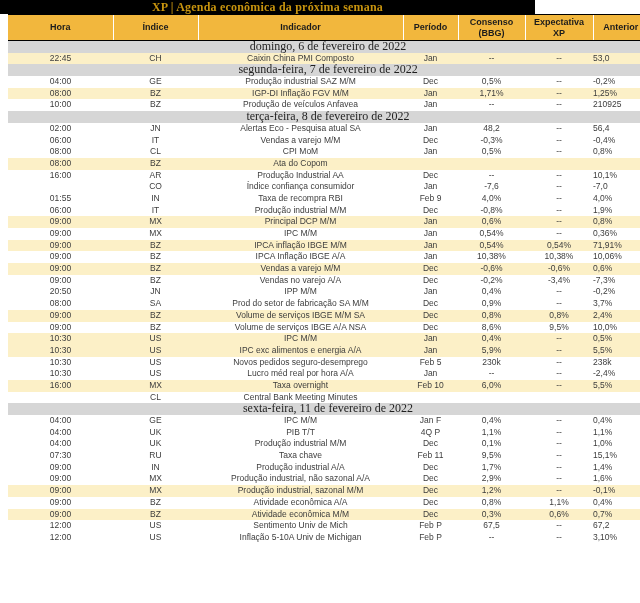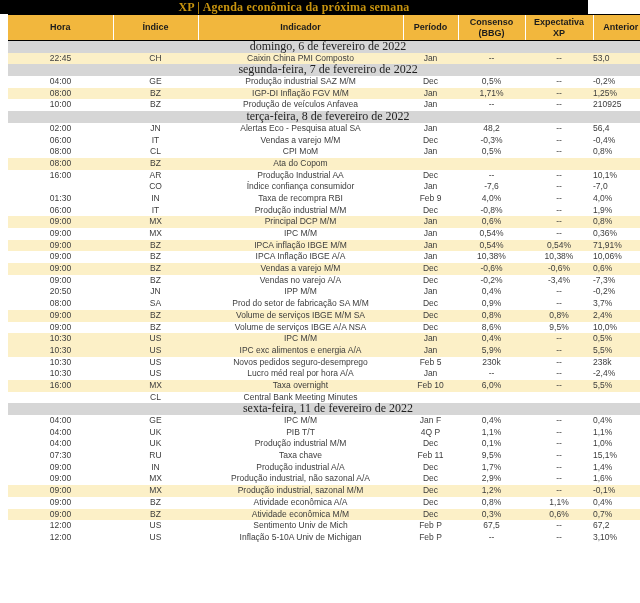--- a/index.html
+++ b/index.html
@@ -11,21 +11,21 @@
     --row-bg:#FFFFFF;
     --text:#3D3D3D;
   }
   *{box-sizing:border-box;}
   html,body{margin:0;padding:0;}
   body{
     width:640px;height:603px;overflow:hidden;background:#fff;
     font-family:"Liberation Sans",sans-serif;
   }
   .title-bar{
-    width:588px;height:14px;background:var(--title-bg);
+    width:535px;height:14px;background:var(--title-bg);
     color:var(--title-text);text-align:center;line-height:14px;
     font-family:"Liberation Serif",serif;font-weight:bold;font-size:12px;
     letter-spacing:0.2px;
   }
   table{
     width:640px;border-collapse:collapse;table-layout:fixed;margin-left:8px;
   }
   thead th{
     background:var(--header-bg);
     border-top:1px solid #000;border-bottom:1px solid #000;
@@ -169,21 +169,21 @@
       <tr class="data-row">
         <td class="col-hora"></td>
         <td class="col-regiao">CO</td>
         <td class="col-indicador">Índice confiança consumidor</td>
         <td class="col-periodo">Jan</td>
         <td class="col-consenso">-7,6</td>
         <td class="col-expectativa">--</td>
         <td class="col-anterior">-7,0</td>
       </tr>
       <tr class="data-row">
-        <td class="col-hora">01:30</td>
+        <td class="col-hora">01:55</td>
         <td class="col-regiao">IN</td>
         <td class="col-indicador">Taxa de recompra RBI</td>
         <td class="col-periodo">Feb 9</td>
         <td class="col-consenso">4,0%</td>
         <td class="col-expectativa">--</td>
         <td class="col-anterior">4,0%</td>
       </tr>
       <tr class="data-row">
         <td class="col-hora">06:00</td>
         <td class="col-regiao">IT</td>

